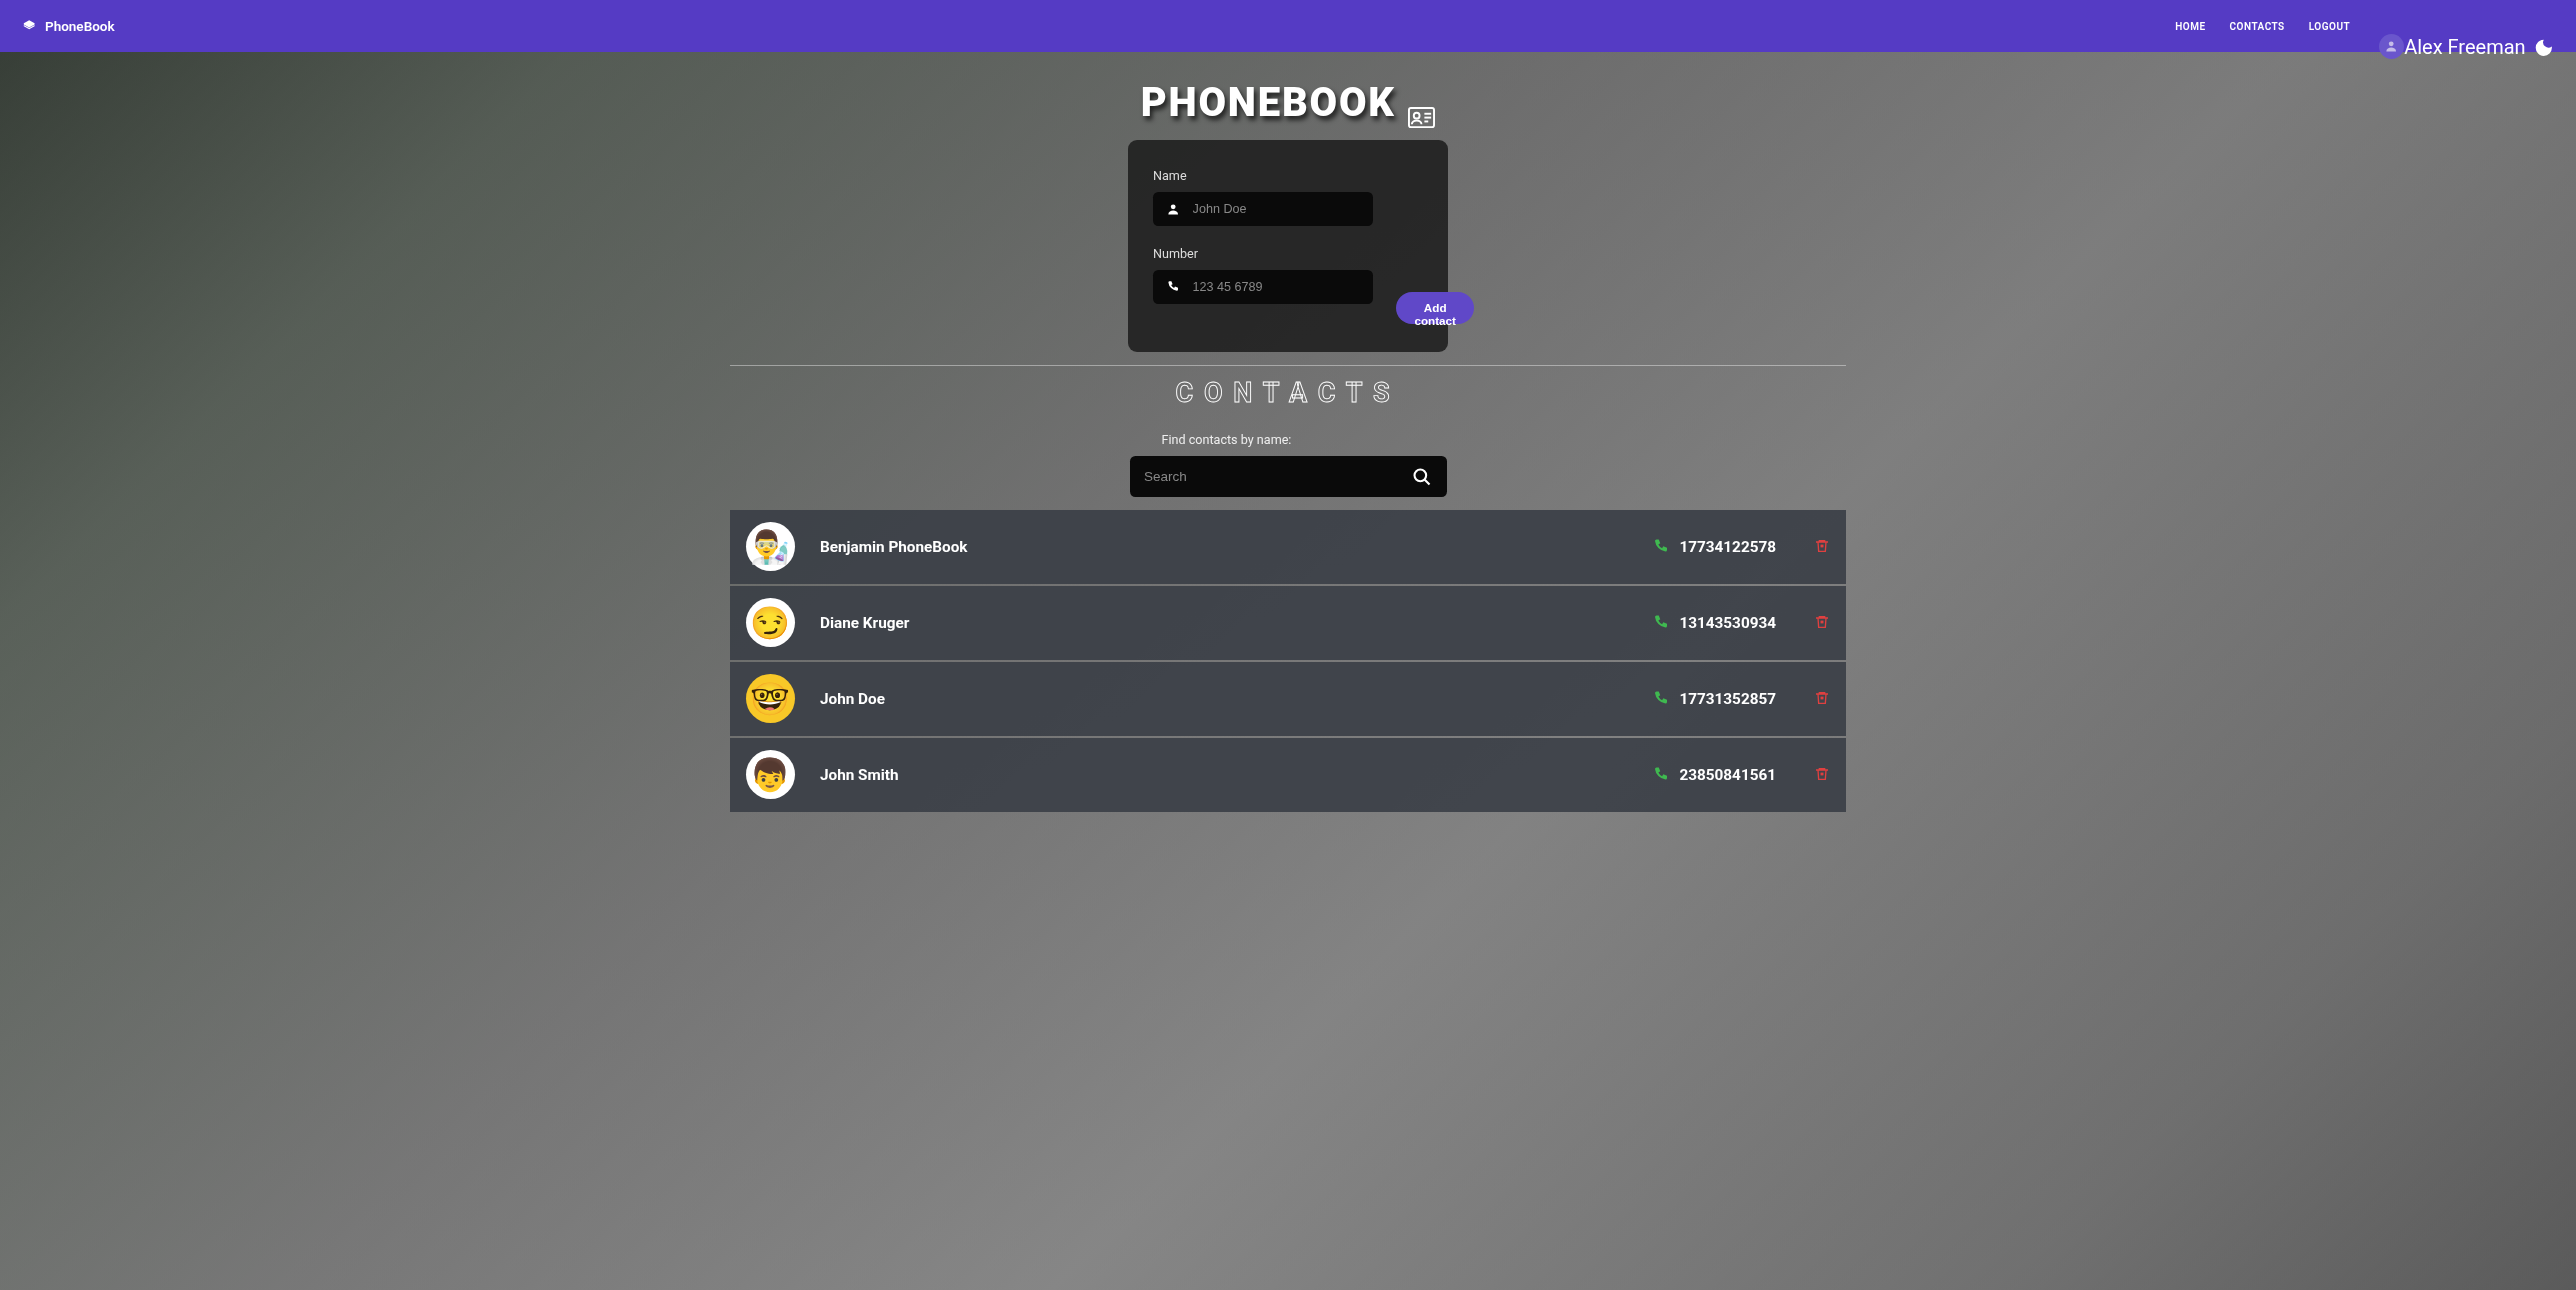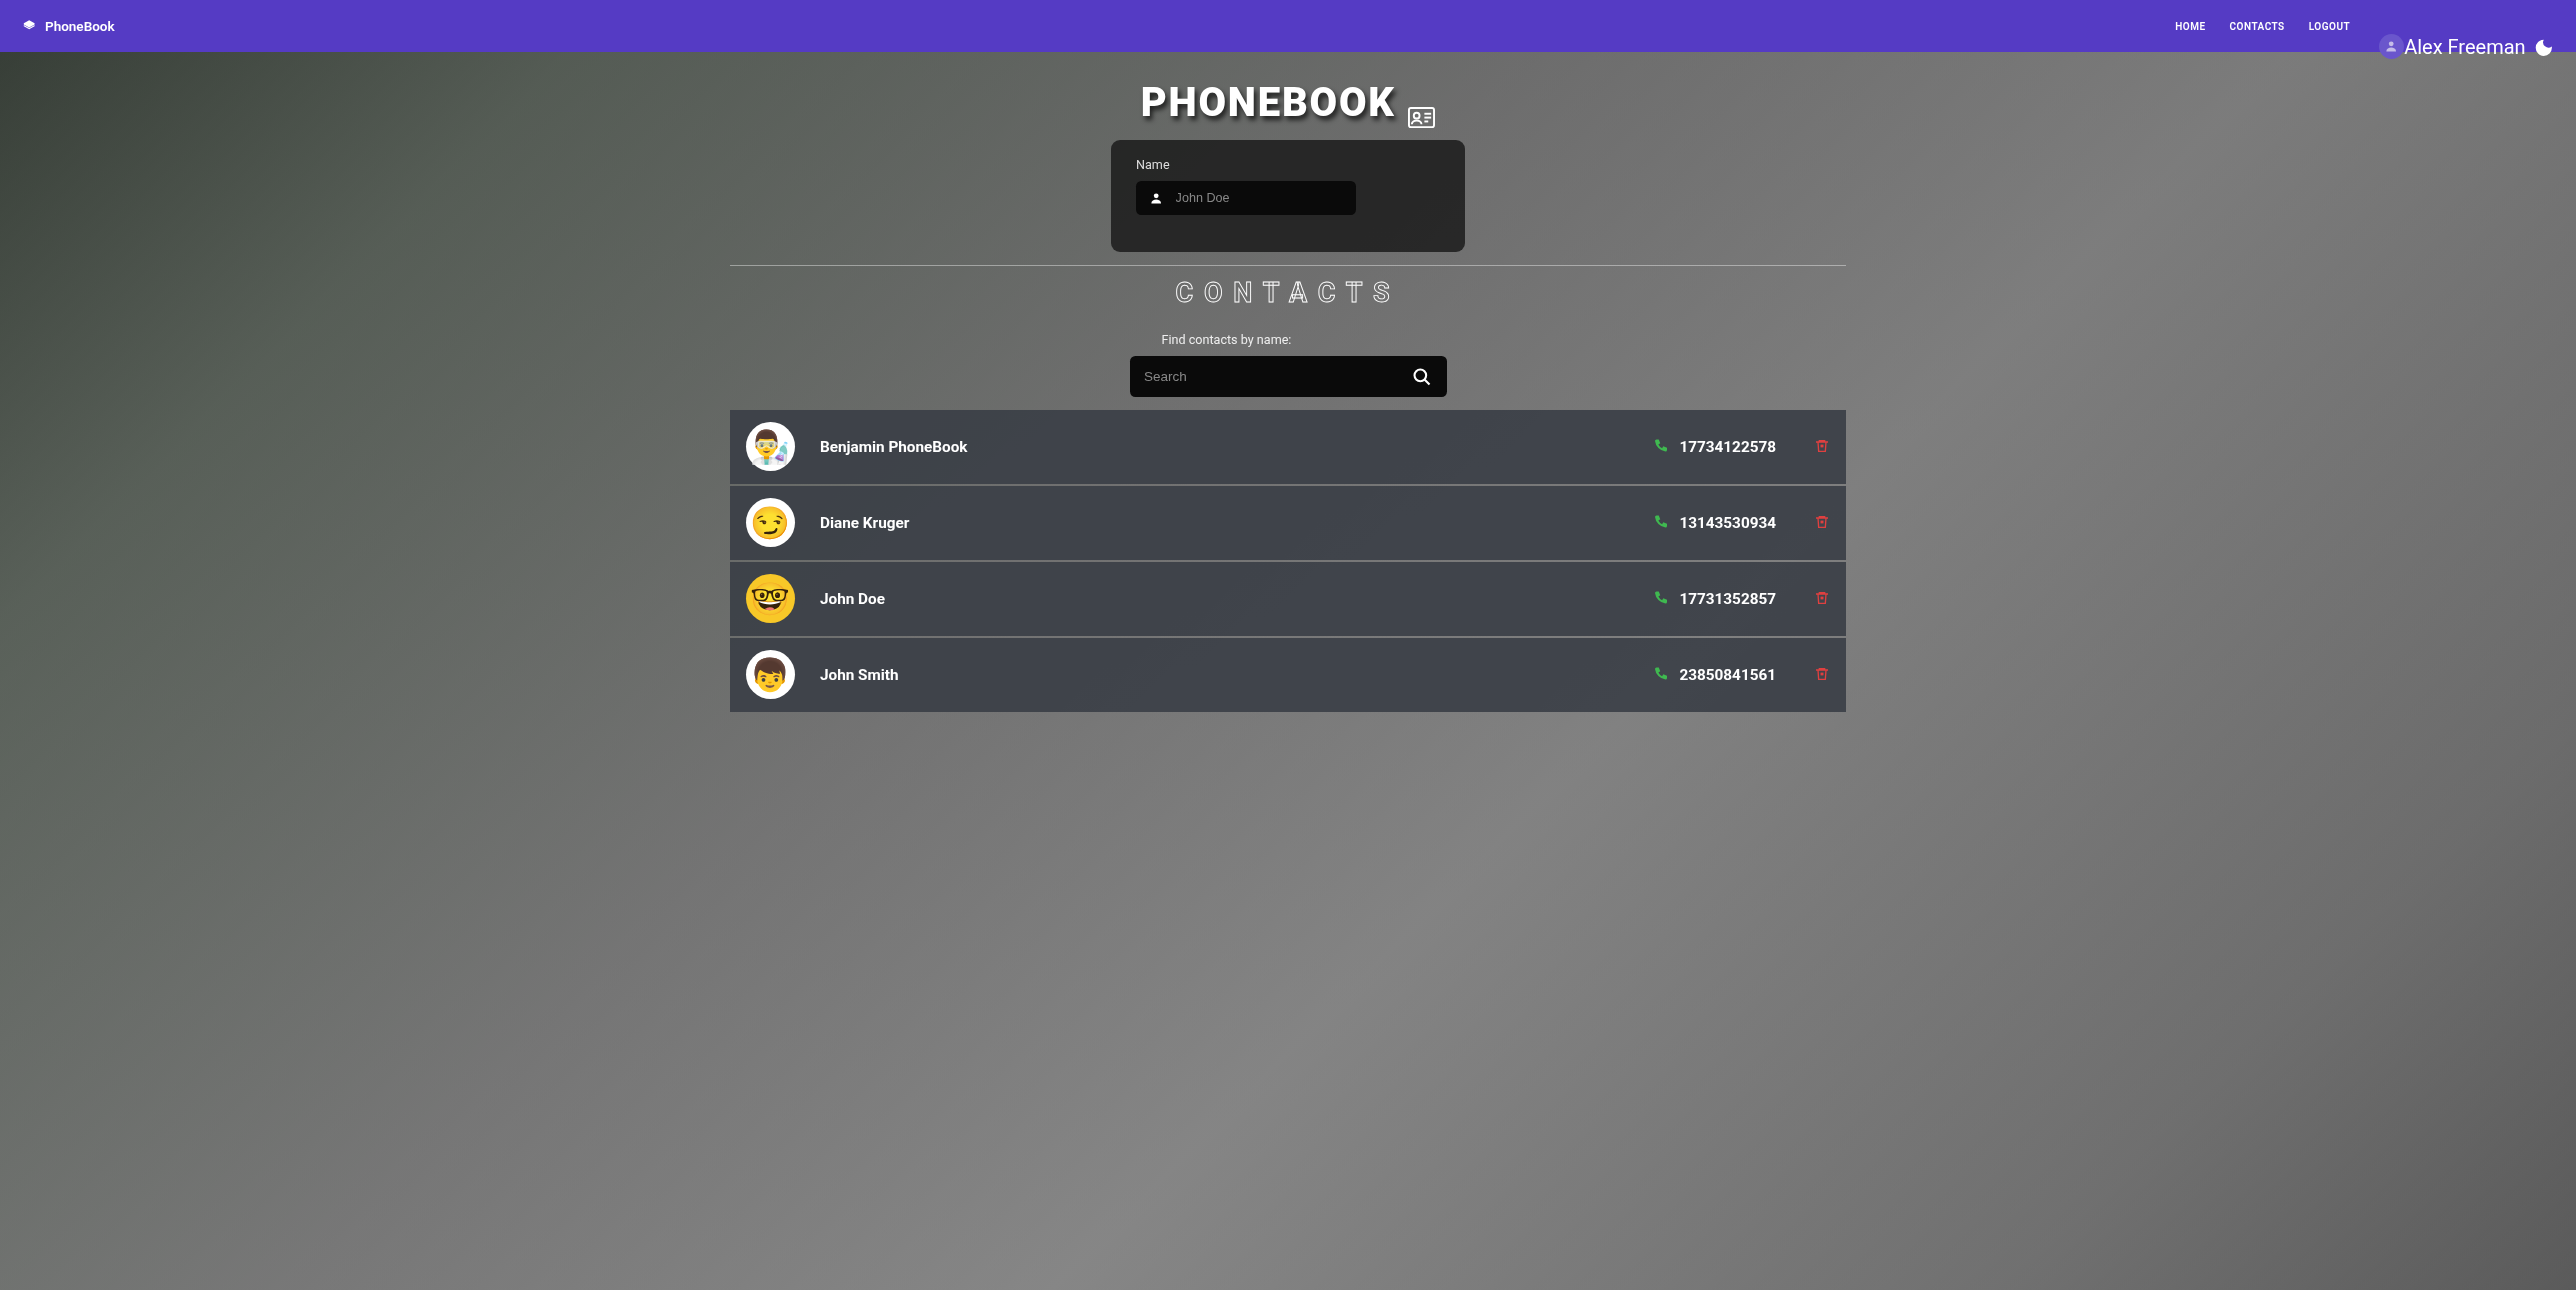--- a/index.html
+++ b/index.html
@@ -126,22 +126,22 @@
 
 .page-title-icon {
   width: 27px;
   height: 23.4px;
 }
 
 
 .form-card {
   background: rgba(30,30,30,0.88);
   border-radius: 9px;
-  padding: 17px 25px;
-  width: 354px;
+  padding: 28px 25px;
+  width: 320px;
   margin-top: 14.4px;
 }
 
 .form-row {
   display: flex;
   align-items: flex-end;
   gap: 23.4px;
 }
 
 .form-group {
@@ -393,20 +393,34 @@
       <div class="input-wrapper">
         <span class="input-icon">
           <svg viewBox="0 0 24 24" fill="#fff">
               <circle cx="12" cy="8" r="4"></circle>
               <path d="M4 20c0-4 4-6 8-6s8 2 8 6v1H4v-1z"></path>
             </svg>
         </span>
         <input class="text-input" type="text" placeholder="John Doe" style="">
       </div>
     </div>
+    <div class="form-row">
+      <div class="form-group">
+        <label class="form-label">Number</label>
+        <div class="input-wrapper">
+          <span class="input-icon">
+            <svg viewBox="0 0 24 24" fill="#fff">
+                <path d="M6 2h3l2 5-2.5 1.5a11 11 0 0 0 5 5L15 11l5 2v3a2 2 0 0 1-2 2A16 16 0 0 1 4 4a2 2 0 0 1 2-2z"></path>
+              </svg>
+          </span>
+          <input class="text-input" type="text" placeholder="123 45 6789" style="">
+        </div>
+      </div>
+      <button class="add-button">Add contact</button>
+    </div>
   </div>
 
   <div class="divider"></div>
 
   <h2 class="section-title">CONTACTS</h2>
 
   <div class="search-area">
     <span class="search-label">Find contacts by name:</span>
     <div class="search-wrapper">
       <input class="search-input" type="text" placeholder="Search" style="">

